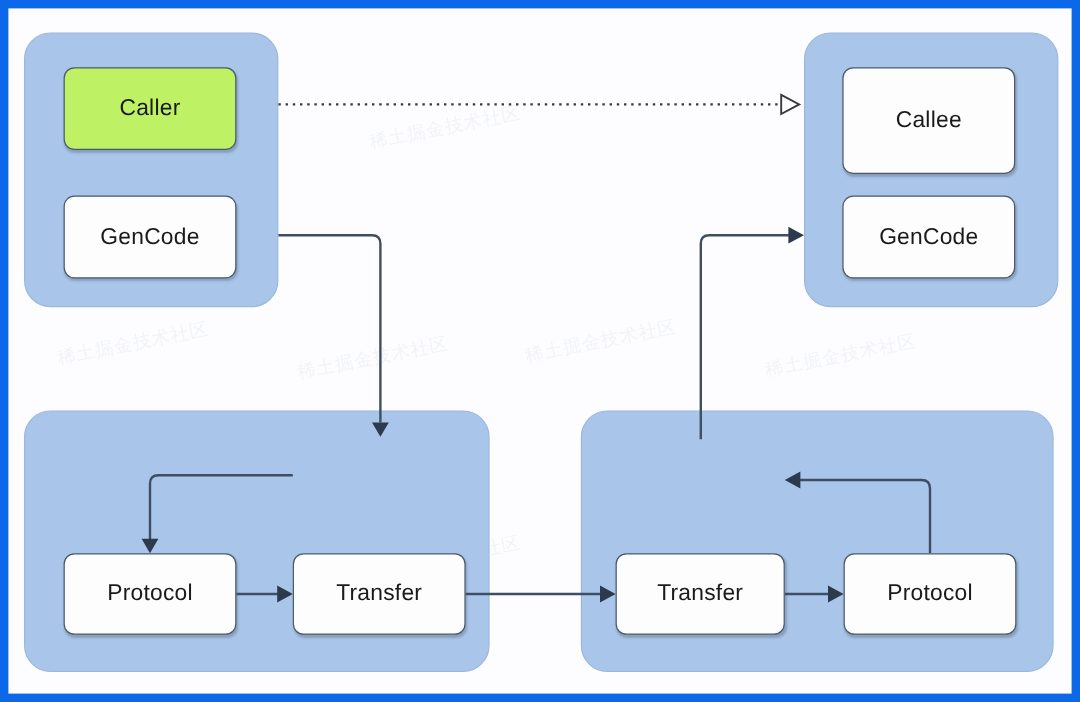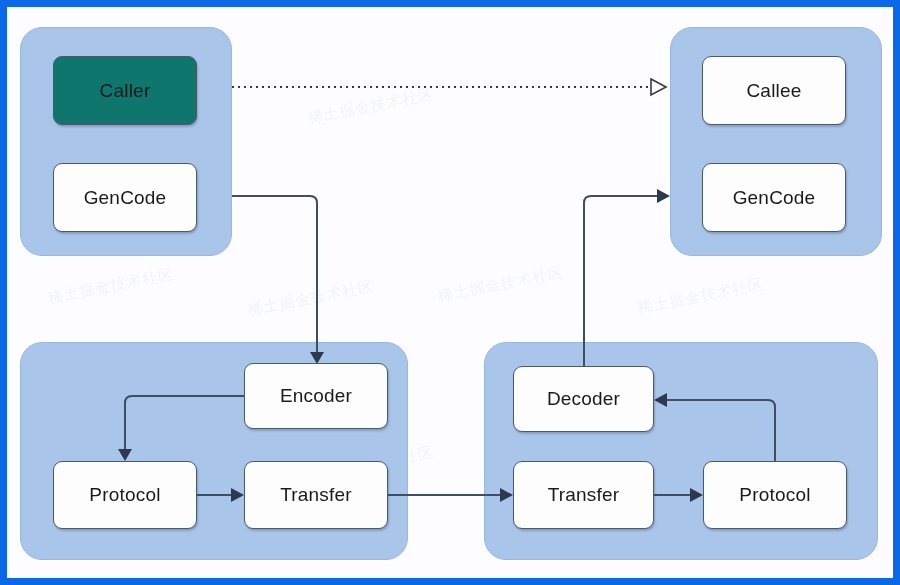--- a/index.html
+++ b/index.html
@@ -162,24 +162,22 @@
       <path class="edge" d="M 775 461 L 775 407 Q 775 400 768 400 L 666 400" style="stroke: rgb(63, 79, 99);"></path>
       <polygon class="arrow-solid" points="667,393 654,400 667,407"></polygon>
     </g>
 
     <g>
       <path class="edge" d="M 584 366 L 584 203 Q 584 196 591 196 L 658 196" style="stroke: rgb(63, 79, 99);"></path>
       <polygon class="arrow-solid" points="657,189 670,196 657,203"></polygon>
     </g>
   </svg>
 
-  <div class="node" id="n-caller" style="left: 53px; top: 56px; width: 144px; height: 69px; background: #0f766e; border-color: rgb(74, 90, 107);">Caller</div>
+  <div class="node" id="n-caller" style="left: 53px; top: 56px; width: 144px; height: 69px; background: #bef264; border-color: rgb(74, 90, 107);">Caller</div>
   <div class="node" id="n-gencode-left" style="left: 53px; top: 163px; width: 144px; height: 69px; background: rgb(253, 253, 253); border-color: rgb(74, 90, 107);">GenCode</div>
-  <div class="node" id="n-callee" style="left: 702px; top: 56px; width: 144px; height: 69px; background: rgb(253, 253, 253); border-color: rgb(74, 90, 107);">Callee</div>
+  <div class="node" id="n-callee" style="left: 702px; top: 56px; width: 144px; height: 89px; background: rgb(253, 253, 253); border-color: rgb(74, 90, 107);">Callee</div>
   <div class="node" id="n-gencode-right" style="left: 702px; top: 163px; width: 144px; height: 69px; background: rgb(253, 253, 253); border-color: rgb(74, 90, 107);">GenCode</div>
-  <div class="node" id="n-encoder" style="left: 244px; top: 363px; width: 144px; height: 66px; background: rgb(253, 253, 253); border-color: rgb(74, 90, 107);">Encoder</div>
   <div class="node" id="n-protocol-left" style="left: 53px; top: 461px; width: 144px; height: 68px; background: rgb(253, 253, 253); border-color: rgb(74, 90, 107);">Protocol</div>
   <div class="node" id="n-transfer-left" style="left: 244px; top: 461px; width: 144px; height: 68px; background: rgb(253, 253, 253); border-color: rgb(74, 90, 107);">Transfer</div>
-  <div class="node" id="n-decoder" style="left: 513px; top: 366px; width: 141px; height: 66px; background: rgb(253, 253, 253); border-color: rgb(74, 90, 107);">Decoder</div>
   <div class="node" id="n-transfer-right" style="left: 513px; top: 461px; width: 141px; height: 68px; background: rgb(253, 253, 253); border-color: rgb(74, 90, 107);">Transfer</div>
   <div class="node" id="n-protocol-right" style="left: 703px; top: 461px; width: 144px; height: 68px; background: rgb(253, 253, 253); border-color: rgb(74, 90, 107);">Protocol</div>
 
 </div>
 
 </body></html>

